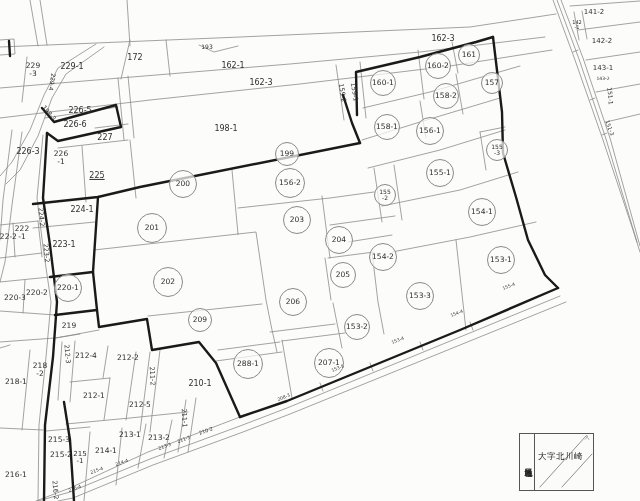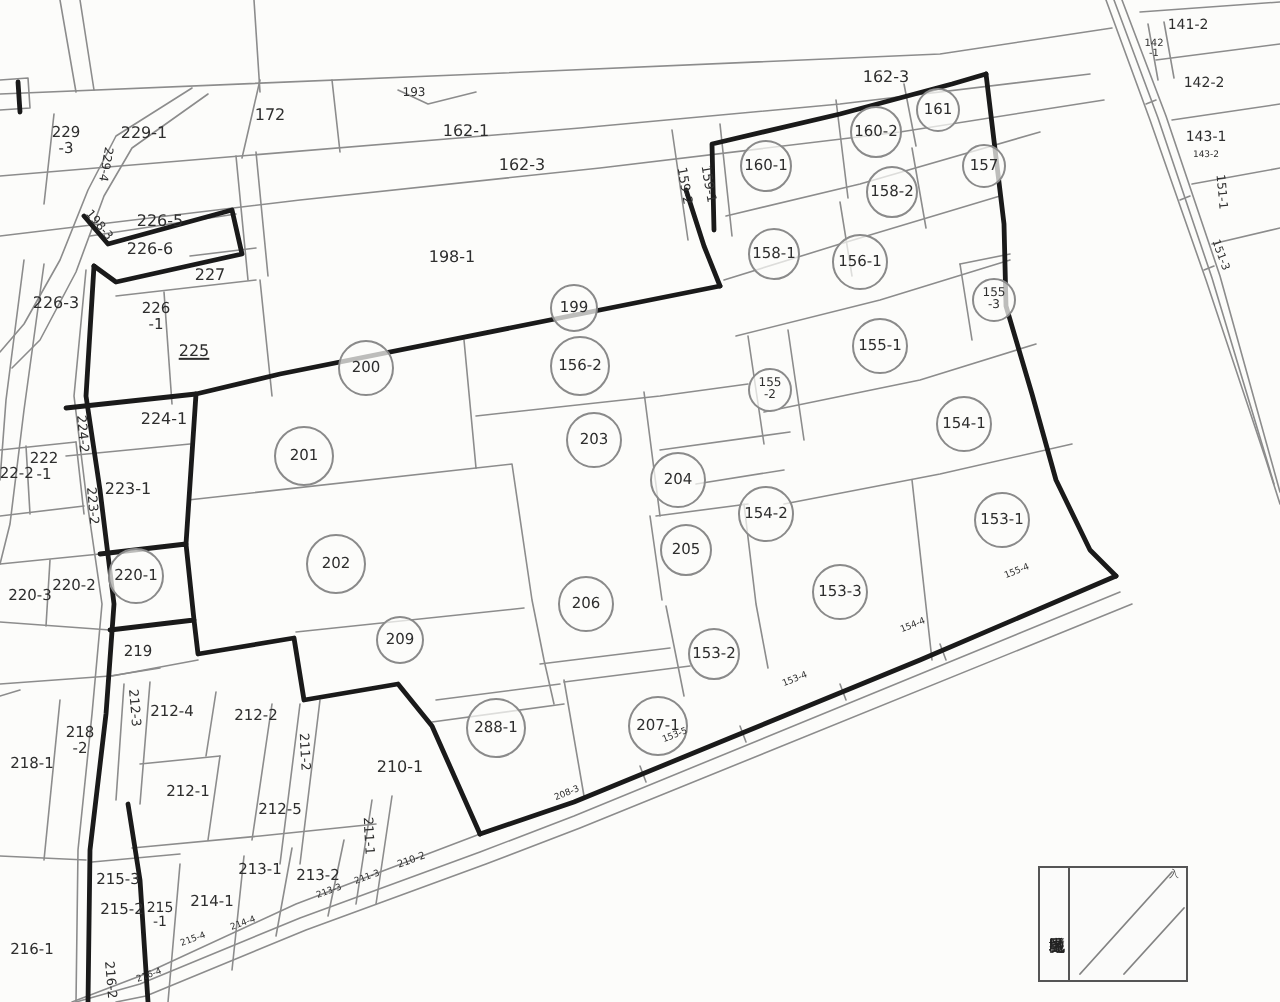--- a/index.html
+++ b/index.html
@@ -301,21 +301,21 @@
       </div>
       <div class="lbl p" style="left: 75px; top: 125px; font-size: 8px; transform: translate(-50%, -50%);">
         <div>226-6</div>
       </div>
       <div class="lbl p" style="left: 105px; top: 138px; font-size: 8px; transform: translate(-50%, -50%);">
         <div>227</div>
       </div>
       <div class="lbl p" style="left: 28px; top: 152px; font-size: 8px; transform: translate(-50%, -50%);">
         <div>226-3</div>
       </div>
-      <div class="lbl st" style="left: 78px; top: 158px; font-size: 7.5px; transform: translate(-50%, -50%); text-align: right;">
+      <div class="lbl st" style="left: 61px; top: 158px; font-size: 7.5px; transform: translate(-50%, -50%); text-align: right;">
         <div>226</div>
         <div>-1</div>
       </div>
       <div class="lbl p" style="left: 97px; top: 176px; font-size: 8px; transform: translate(-50%, -50%); text-decoration: underline;">
         <div>225</div>
       </div>
       <div class="lbl p" style="left: 82px; top: 210px; font-size: 8px; transform: translate(-50%, -50%);">
         <div>224-1</div>
       </div>
       <div class="lbl v" style="left: 41px; top: 217px; font-size: 6.5px; transform: translate(-50%, -50%) rotate(85deg);">
@@ -460,15 +460,16 @@
       <div class="lbl r" style="left: 509px; top: 287px; font-size: 4.5px; transform: translate(-50%, -50%) rotate(-22deg);">
         <div>155-4</div>
       </div>
       <div class="lbl p" style="left: 587px; top: 438px; font-size: 5px; transform: translate(-50%, -50%);">
         <div>入</div>
       </div>
     </div>
 
   <div class="legend">
     <div class="legend-side">地番区域見出</div>
+    <div class="legend-main">大字北川崎</div>
   </div>
 
 </div>
 
 </body></html>

